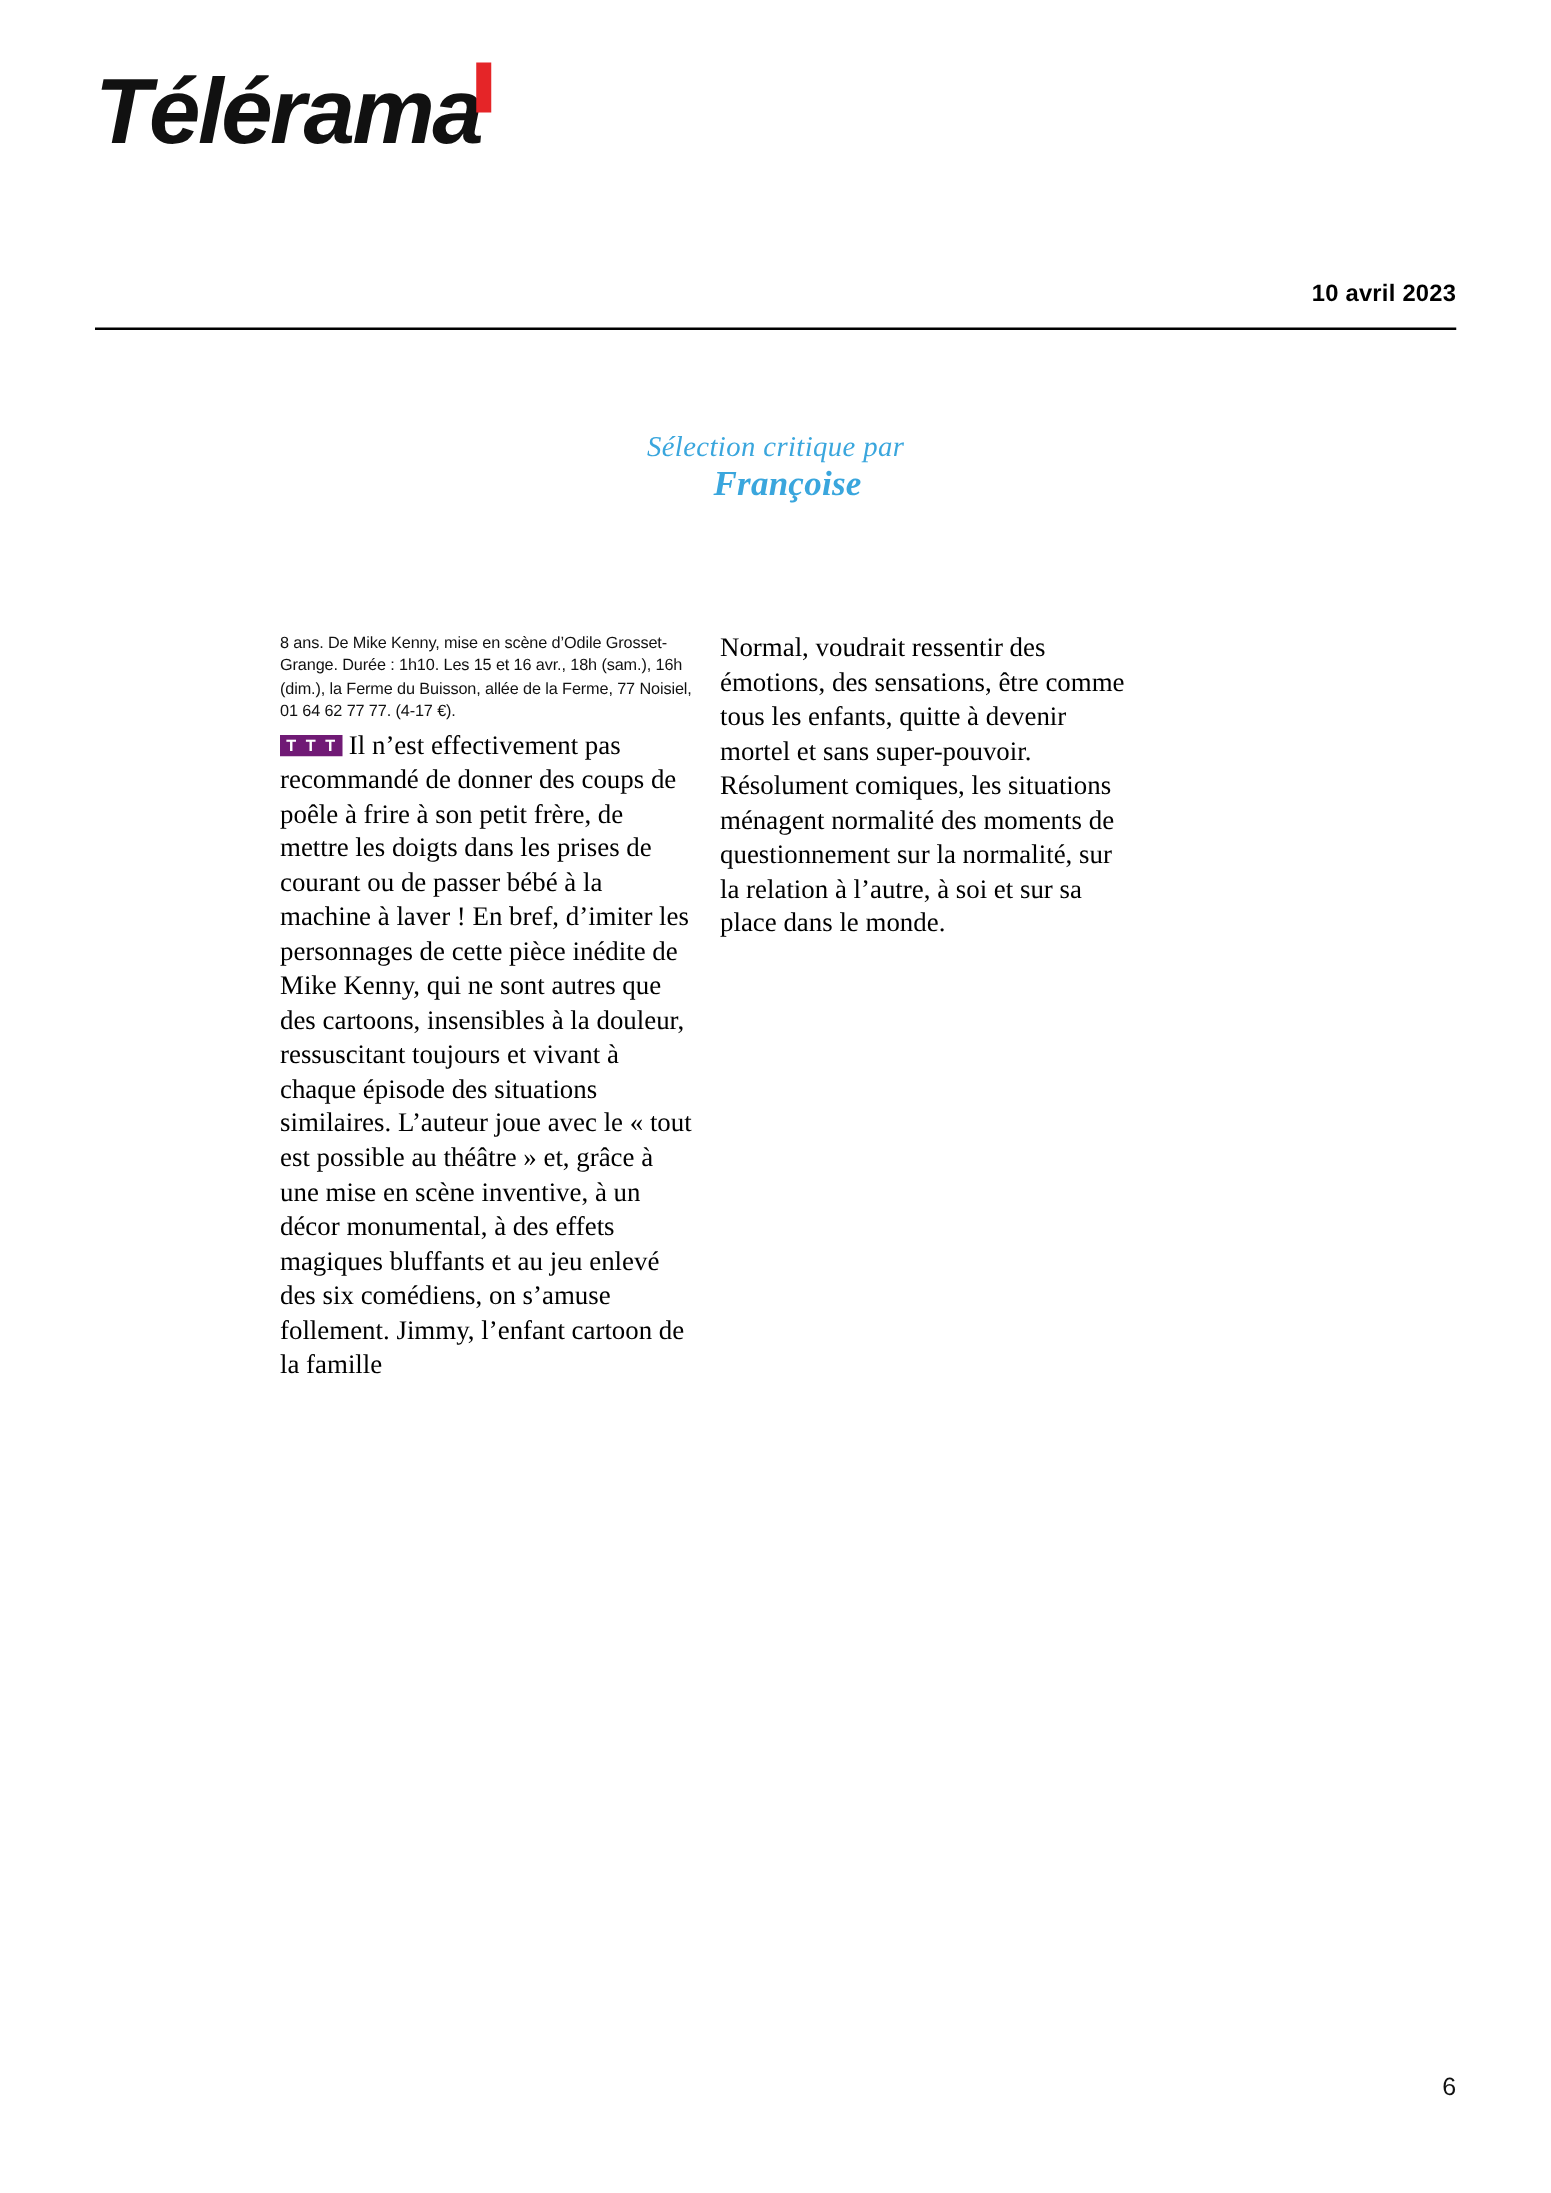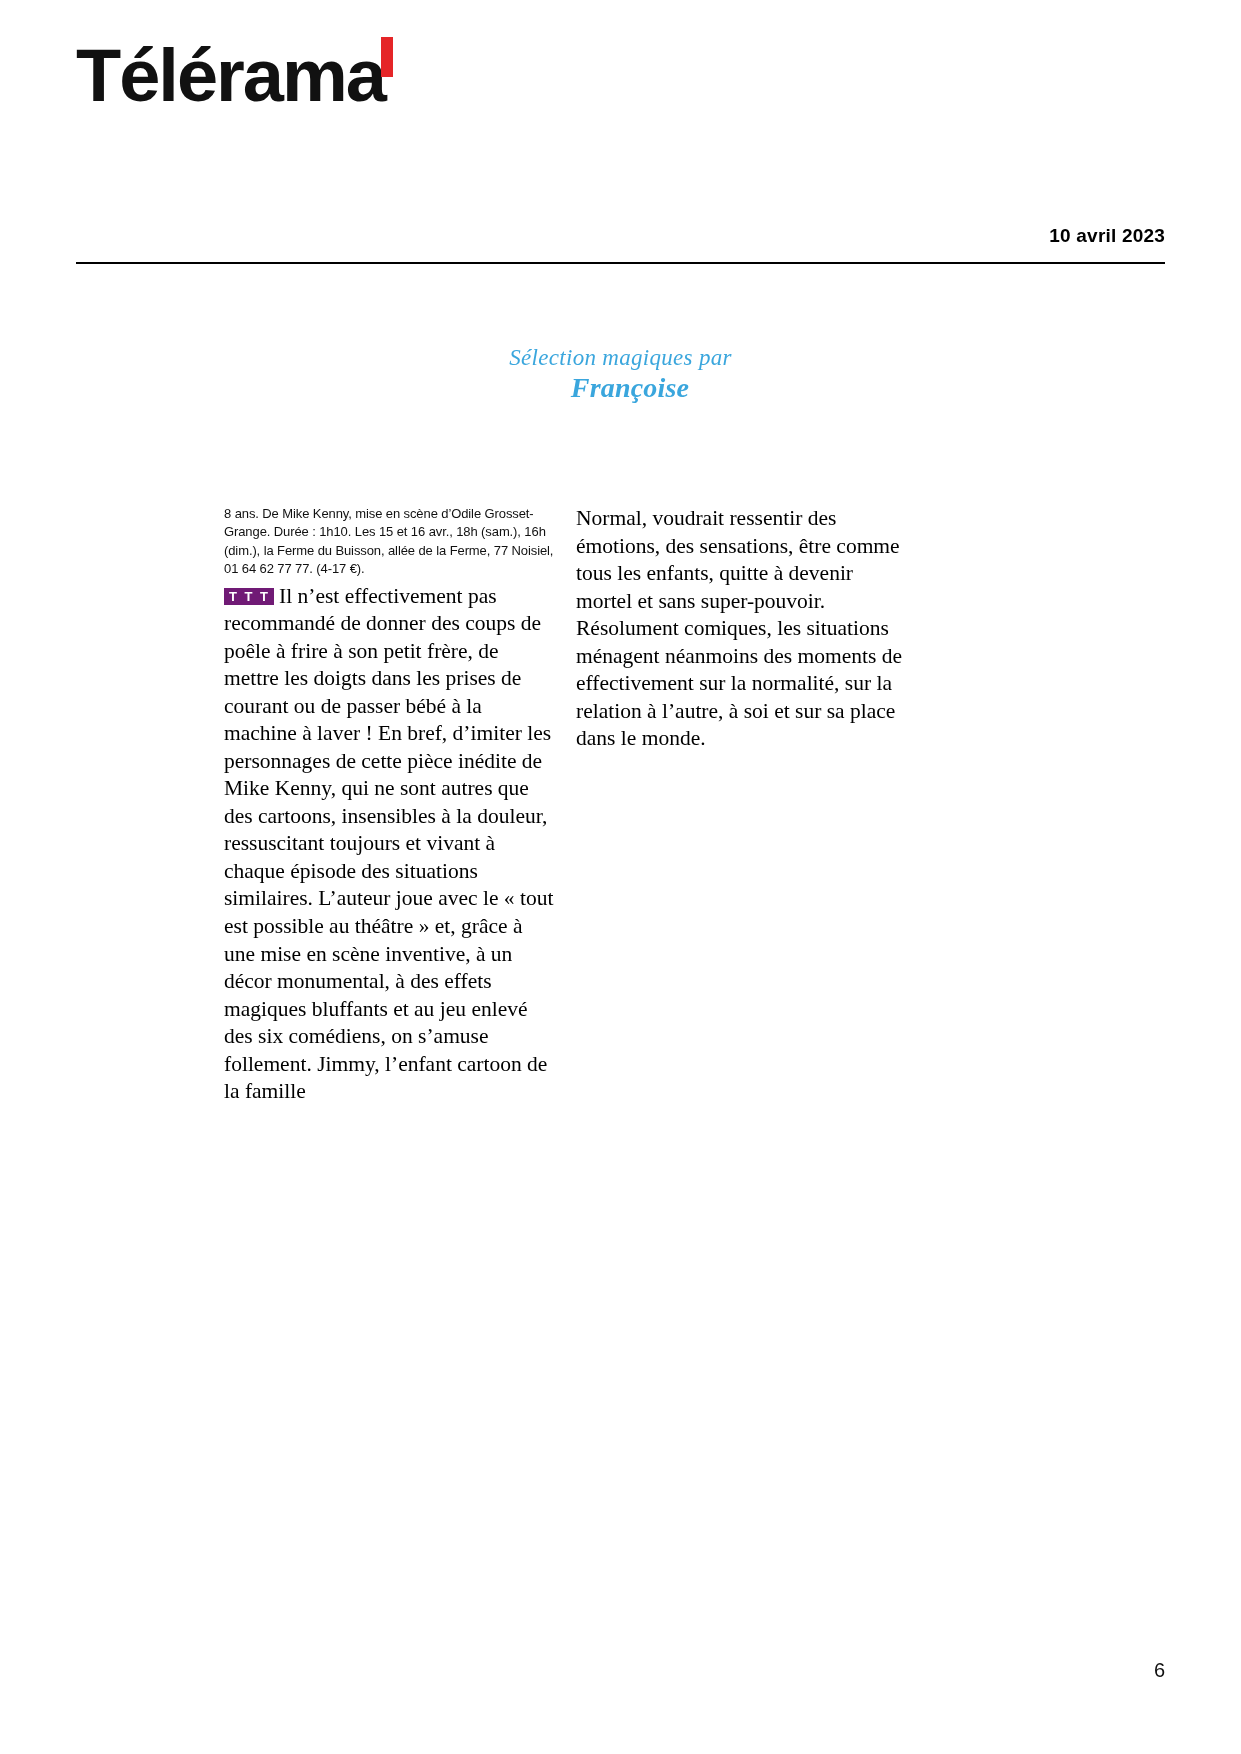--- a/index.html
+++ b/index.html
@@ -13,21 +13,22 @@
     position: relative;
     font-family: "Liberation Serif", serif;
     color: #000000;
     overflow: hidden;
   }
 
   
   .masthead {
     position: absolute;
     left: 76px;
-    top: 39px;
+    top: 52px;
+    font-style: italic;
   }
   .logo-text {
     font-family: "Liberation Sans", sans-serif;
     font-weight: bold;
     font-size: 74px;
     letter-spacing: -2px;
     line-height: 1;
     color: #111111;
     display: inline-block;
   }
@@ -149,30 +150,30 @@
 <body>
 
 <div class="masthead">
   <span class="logo-text">Télérama</span><span class="logo-mark"></span>
 </div>
 
 <div class="dateline">10 avril 2023</div>
 <div class="rule"></div>
 
 <div class="byline">
-  <div class="kicker">Sélection magiques par</div>
+  <div class="kicker">Sélection critique par</div>
   <div class="author">Françoise</div>
 </div>
 
 <div class="col col-left">
   <p class="credits">8 ans. De Mike Kenny, mise en scène d’Odile Grosset-Grange. Durée : 1h10. Les 15 et 16 avr., 18h (sam.), 16h (dim.), la Ferme du Buisson, allée de la Ferme, 77 Noisiel, 01 64 62 77 77. (4-17 €).</p>
   <div class="body-text">
     <p><span class="ttt-badge">T T T</span><span>Il n’est effectivement pas recommandé de donner des coups de poêle à frire à son petit frère, de mettre les doigts dans les prises de courant ou de passer bébé à la machine à laver ! En bref, d’imiter les personnages de cette pièce inédite de Mike Kenny, qui ne sont autres que des cartoons, insensibles à la douleur, ressuscitant toujours et vivant à chaque épisode des situations similaires. L’auteur joue avec le « tout est possible au théâtre » et, grâce à une mise en scène inventive, à un décor monumental, à des effets magiques bluffants et au jeu enlevé des six comédiens, on s’amuse follement. Jimmy, l’enfant cartoon de la famille</span></p>
   </div>
 </div>
 
 <div class="col col-right">
   <div class="body-text">
-    <p>Normal, voudrait ressentir des émotions, des sensations, être comme tous les enfants, quitte à devenir mortel et sans super-pouvoir. Résolument comiques, les situations ménagent néanmoins des moments de effectivement sur la normalité, sur la relation à l’autre, à soi et sur sa place dans le monde.</p>
+    <p>Normal, voudrait ressentir des émotions, des sensations, être comme tous les enfants, quitte à devenir mortel et sans super-pouvoir. Résolument comiques, les situations ménagent normalité des moments de questionnement sur la normalité, sur la relation à l’autre, à soi et sur sa place dans le monde.</p>
   </div>
 </div>
 
 <div class="page-number">6</div>
 
 </body></html>

